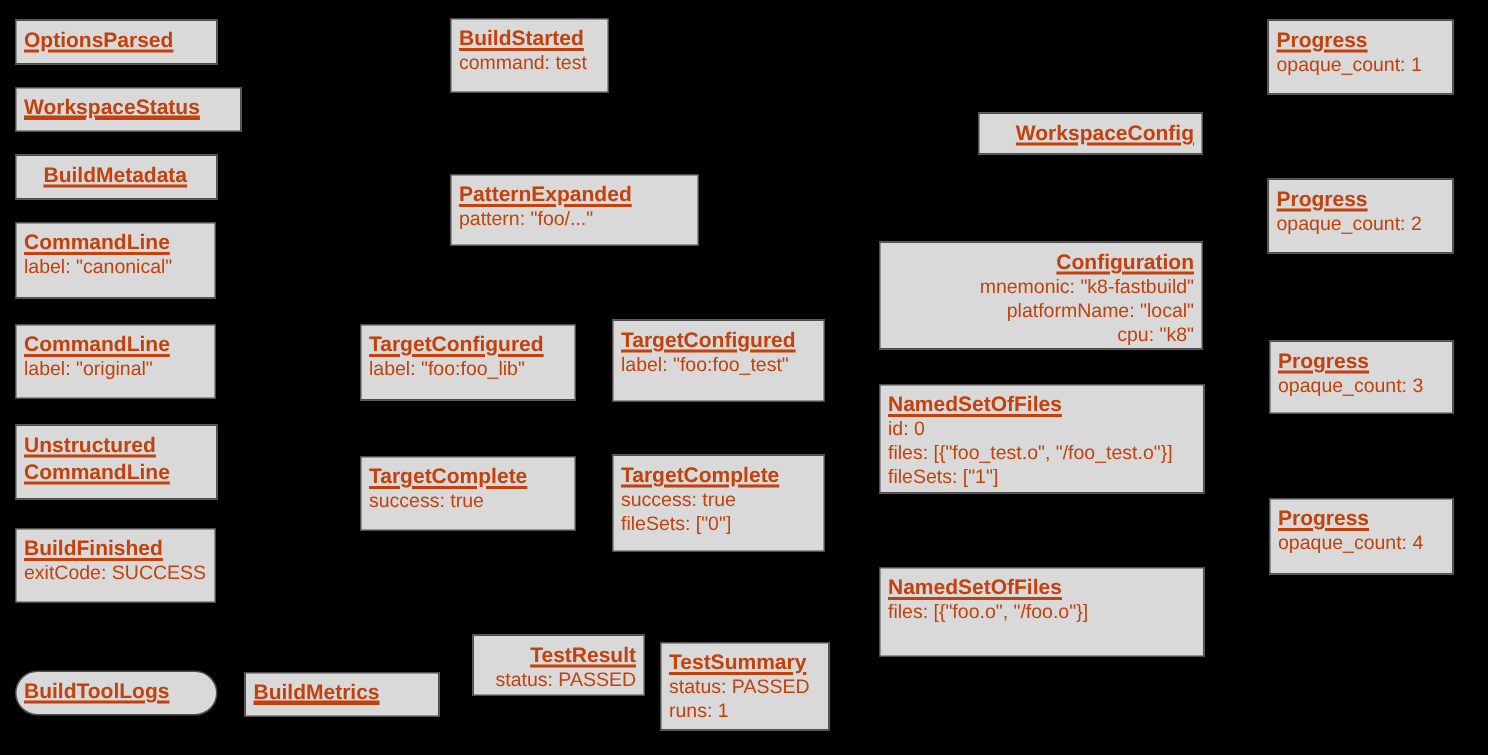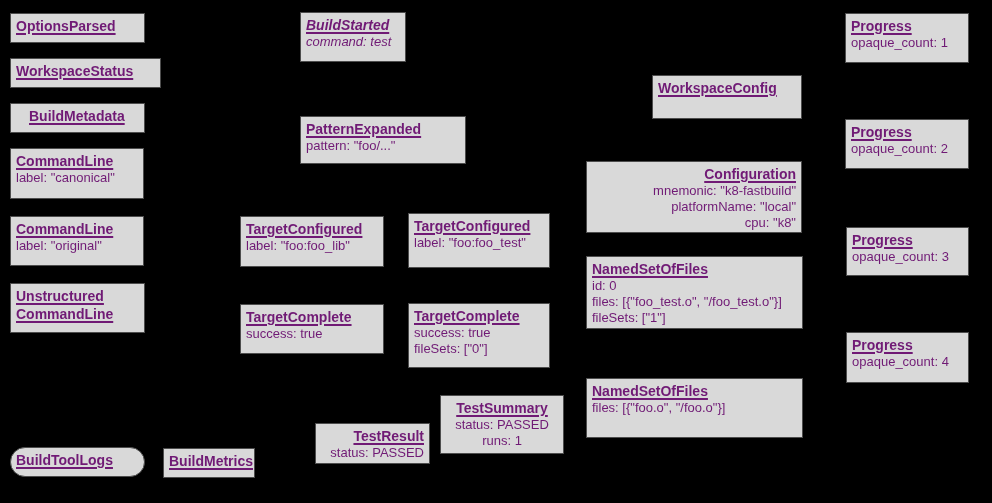--- a/index.html
+++ b/index.html
@@ -13,57 +13,57 @@
     height: 503px;
     background: #000000;
     overflow: hidden;
     font-family: "Liberation Sans", sans-serif;
   }
   .box {
     position: absolute;
     box-sizing: border-box;
     background: #d9d9d9;
     border: 1px solid #4d4d4d;
-    color: #701a75;
+    color: #c2410c;
     padding: 3px 5px 2px 5px;
     overflow: hidden;
   }
   .box-title {
     font-size: 14px;
     font-weight: bold;
     line-height: 18px;
     text-decoration: underline;
     text-decoration-thickness: 2px;
     text-underline-offset: 2px;
     white-space: normal;
   }
   .box-line {
     font-size: 13px;
     line-height: 16px;
     white-space: nowrap;
   }
   
   .b-options-parsed            { left:10px;  top:13px;  width:135px; height:30px; }
-  .b-workspace-status          { left:10px;  top:58px;  width:151px; height:30px; }
+  .b-workspace-status          { left:10px;  top:58px;  width:151px; height:30px;text-decoration:underline; }
   .b-build-metadata            { left:10px;  top:103px; width:135px; height:30px;padding-left:18px; }
   .b-command-line-canonical    { left:10px;  top:148px; width:134px; height:51px; }
   .b-command-line-original     { left:10px;  top:216px; width:134px; height:50px; }
   .b-unstructured-command-line { left:10px;  top:283px; width:135px; height:50px; }
   .b-build-finished            { left:10px;  top:352px; width:134px; height:50px; }
   .b-build-tool-logs           { left:10px;  top:447px; width:135px; height:30px;border-radius:15px; }
-  .b-build-metrics             { left:163px; top:448px; width:92px; height:30px; }
-  .b-build-started             { left:300px; top:12px;  width:106px; height:50px;font-style:italic; }
+  .b-build-metrics             { left:163px; top:448px; width:130px; height:30px;text-decoration:underline; }
+  .b-build-started             { left:300px; top:12px;  width:106px; height:50px; }
   .b-pattern-expanded          { left:300px; top:116px; width:166px; height:48px; }
   .b-target-configured-foo-lib { left:240px; top:216px; width:144px; height:51px; }
   .b-target-configured-foo-test{ left:408px; top:213px; width:142px; height:55px; }
   .b-target-complete-lib       { left:240px; top:304px; width:144px; height:50px; }
   .b-target-complete-test      { left:408px; top:303px; width:142px; height:65px; }
   .b-test-result               { left:315px; top:423px; width:115px; height:41px;text-align:right; }
-  .b-test-summary              { left:440px; top:395px; width:124px; height:59px;text-align:center; }
-  .b-workspace-config          { left:652px; top:75px;  width:150px; height:44px; }
+  .b-test-summary              { left:440px; top:428px; width:113px; height:59px; }
+  .b-workspace-config          { left:652px; top:75px;  width:150px; height:28px;text-align:right; }
   .b-configuration             { left:586px; top:161px; width:216px; height:72px;text-align:right; }
   .b-named-set-0               { left:586px; top:256px; width:217px; height:73px; }
   .b-named-set-1               { left:586px; top:378px; width:217px; height:60px; }
   .b-progress-1                { left:845px; top:13px;  width:124px; height:50px; }
   .b-progress-2                { left:845px; top:119px; width:124px; height:50px; }
   .b-progress-3                { left:846px; top:227px; width:123px; height:49px; }
   .b-progress-4                { left:846px; top:332px; width:123px; height:51px; }
 </style>
 </head>
 <body>
@@ -89,20 +89,24 @@
 
   <div class="box b-command-line-original">
     <div class="box-title">CommandLine</div>
     <div class="box-line">label: "original"</div>
   </div>
 
   <div class="box b-unstructured-command-line">
     <div class="box-title">Unstructured CommandLine</div>
   </div>
 
+  <div class="box b-build-finished">
+    <div class="box-title">BuildFinished</div>
+    <div class="box-line">exitCode: SUCCESS</div>
+  </div>
 
   <div class="box b-build-tool-logs">
     <div class="box-title">BuildToolLogs</div>
   </div>
 
   <div class="box b-build-metrics">
     <div class="box-title">BuildMetrics</div>
   </div>
 
   <div class="box b-build-started">

